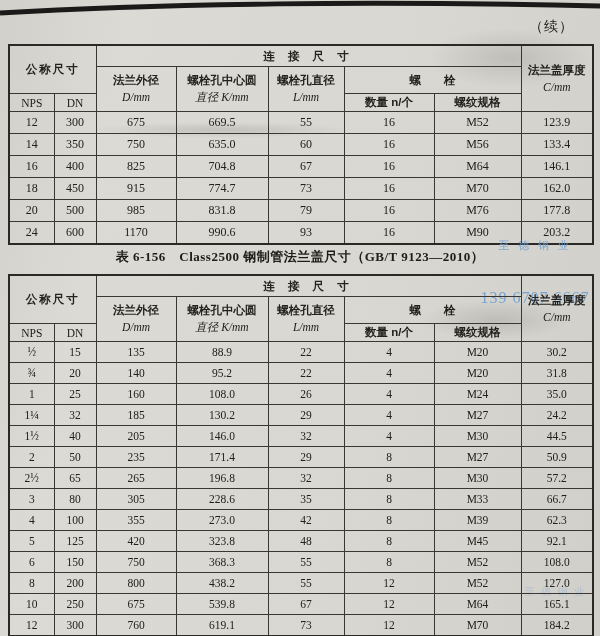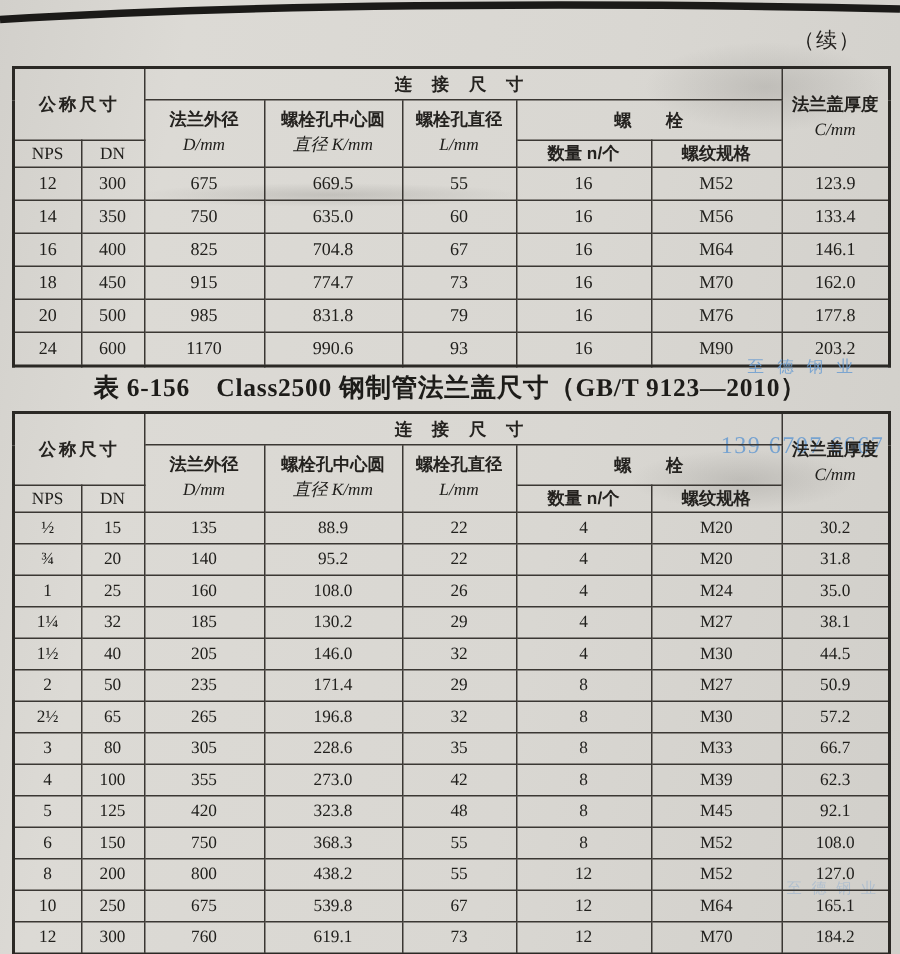--- a/index.html
+++ b/index.html
@@ -41,21 +41,21 @@
   .hr2 th { height:26px; }
   .hr3 th { height:17px; }
   .ls4 { letter-spacing:5px;margin-left:48px; }
   .ls2 { letter-spacing:2px;font-family:Liberation Serif, serif; }
   
   .caption-row {
     position:absolute; left:0; top:247px; width:600px;
     text-align:center;
   }
   .caption {
-    font-size:17px; font-weight:bold; color:#1d1c19;
+    font-size:13px; font-weight:bold; color:#1d1c19;
     font-family:"Liberation Serif", serif; letter-spacing:0.5px;
   }
   .watermark {
     position:absolute; right:6px; top:238px; width:118px;
     text-align:center; color:#6d9ed1; line-height:1.3;
   }
   .watermark .wm1 { font-size:11px; letter-spacing:3px; opacity:0.85; }
   .watermark .wm2 { font-size:16px; letter-spacing:1px; opacity:0.9;margin-top:36px; }
   .ghost-wm {
     position:absolute; right:14px; top:585px;
@@ -273,21 +273,21 @@
           <td>35.0</td>
         </tr>
         <tr>
           <td>1¼</td>
           <td>32</td>
           <td>185</td>
           <td>130.2</td>
           <td>29</td>
           <td>4</td>
           <td>M27</td>
-          <td>38.1</td>
+          <td>24.2</td>
         </tr>
         <tr>
           <td>1½</td>
           <td>40</td>
           <td>205</td>
           <td>146.0</td>
           <td>32</td>
           <td>4</td>
           <td>M30</td>
           <td>44.5</td>

